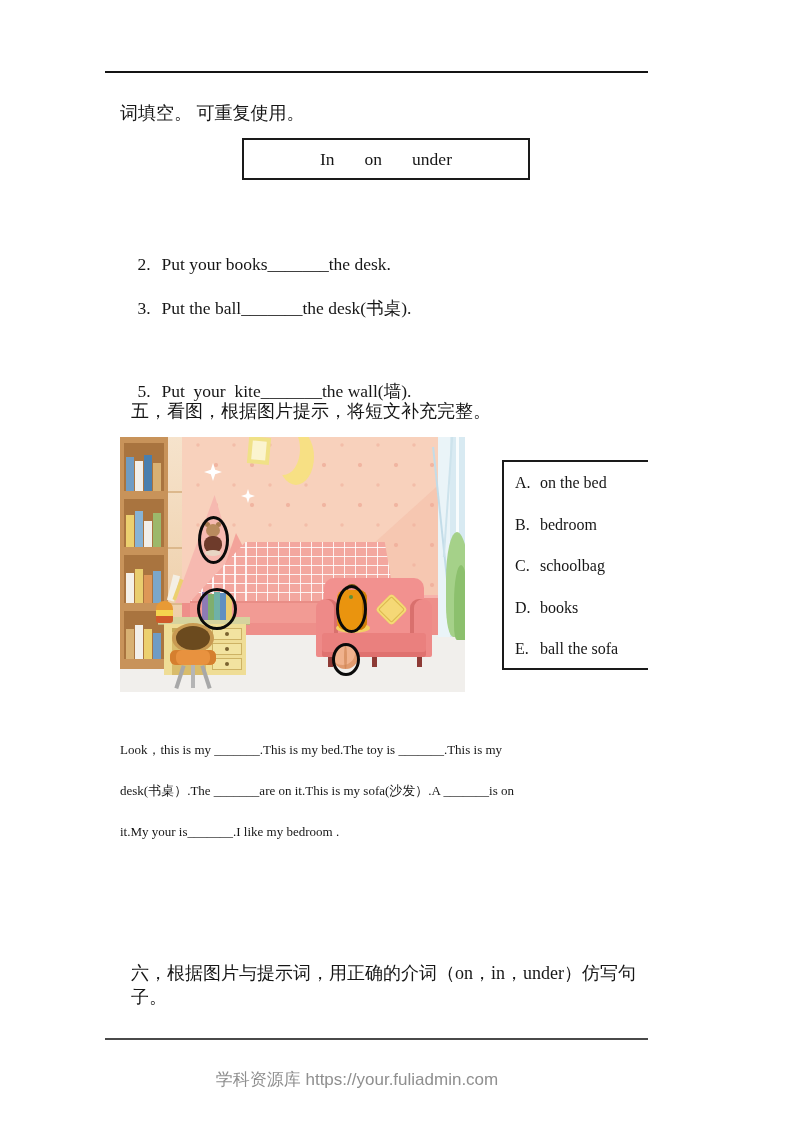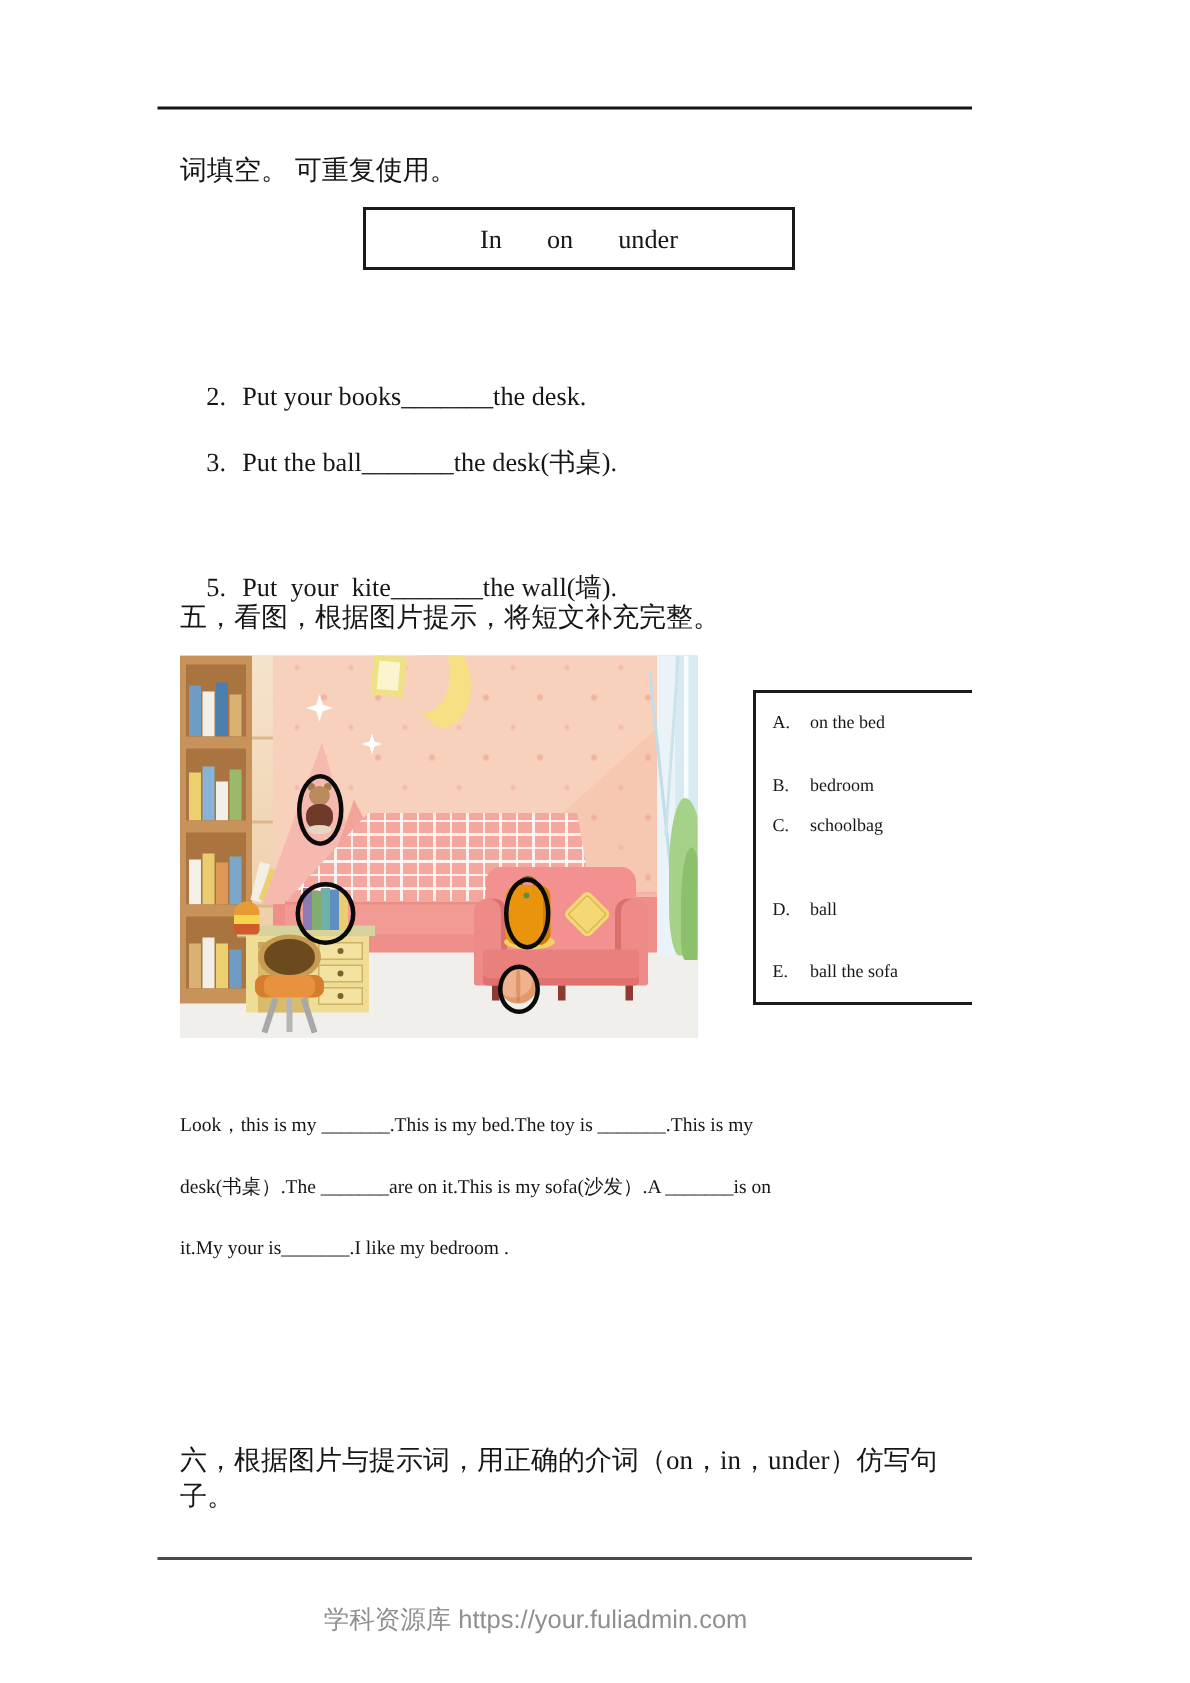--- a/index.html
+++ b/index.html
@@ -11,24 +11,24 @@
   
   .top-rule{left:105px;top:71px;width:585px;height:2px;background:#141414;}
   .bottom-rule{left:105px;top:1038px;width:585px;height:2px;background:#4a4a4a;}
 
   
   .intro{left:120px;top:101px;font-size:18px;white-space:pre-wrap;}
   .word-bank{left:242px;top:138px;width:288px;height:42px;border:2px solid #1a1a1a;
              display:flex;align-items:center;justify-content:center;gap:30px;font-size:17.5px;box-sizing:border-box;}
   .q-item{left:120px;width:560px;font-size:17.5px;white-space:pre-wrap;}
   .q-num{display:inline-block;width:24px;}
-  .sec-heading{left:120px;font-size:18px;white-space:pre-wrap;}
+  .sec-heading{left:131px;font-size:18px;white-space:pre-wrap;}
   .passage-line{left:120px;width:560px;font-size:13px;white-space:pre-wrap;margin-top:28px;}
   .options-box{left:502px;top:460px;width:190px;height:210px;border:2px solid #1a1a1a;box-sizing:border-box;}
-  .opt{position:absolute;left:11px;font-size:12px;white-space:nowrap;}
+  .opt{position:absolute;left:11px;font-size:16px;white-space:nowrap;}
   .opt-label{display:inline-block;min-width:25px;}
   .footer{left:0;top:1068px;width:714px;text-align:center;font-size:17px;color:#8f8f8f;
           font-family:"Liberation Sans","DejaVu Sans",sans-serif;}
 
   
   .scene{left:120px;top:437px;width:345px;height:255px;overflow:hidden;background:#f8d1bc;}
   .wall{left:0;top:0;width:345px;height:200px;background-color:#f8d1bc;
         background-image:radial-gradient(circle,rgba(234,158,138,.55) 1.5px,transparent 2.6px),
                          radial-gradient(circle,rgba(234,158,138,.38) 1.2px,transparent 2.2px);
         background-size:36px 40px,36px 40px;background-position:6px 8px,24px 28px;}
@@ -266,25 +266,25 @@
     <i class="abs circ circ-ball"></i>
   </div>
 
   <div class="abs options-box">
     <div class="opt" style="top:12px">
       <span class="opt-label">A.</span><span>on the bed</span>
     </div>
     <div class="opt" style="top:54px">
       <span class="opt-label">B.</span><span>bedroom</span>
     </div>
-    <div class="opt" style="top:81px">
+    <div class="opt" style="top:95px">
       <span class="opt-label">C.</span><span>schoolbag</span>
     </div>
     <div class="opt" style="top:137px">
-      <span class="opt-label">D.</span><span>ball</span>
+      <span class="opt-label">D.</span><span>books</span>
     </div>
     <div class="opt" style="top:178px">
       <span class="opt-label">E.</span><span>ball the sofa</span>
     </div>
   </div>
 
   <div class="abs passage-line" style="top:713px">Look，this is my _______.This is my bed.The toy is _______.This is my</div>
   <div class="abs passage-line" style="top:754px">desk(书桌）.The _______are on it.This is my sofa(沙发）.A _______is on</div>
   <div class="abs passage-line" style="top:796px">it.My your is_______.I like my bedroom .</div>
 

